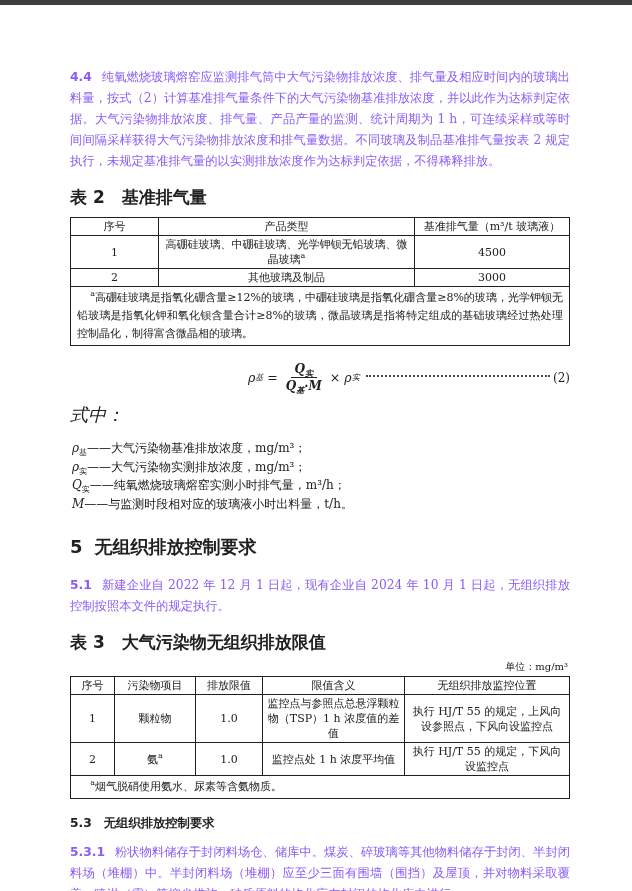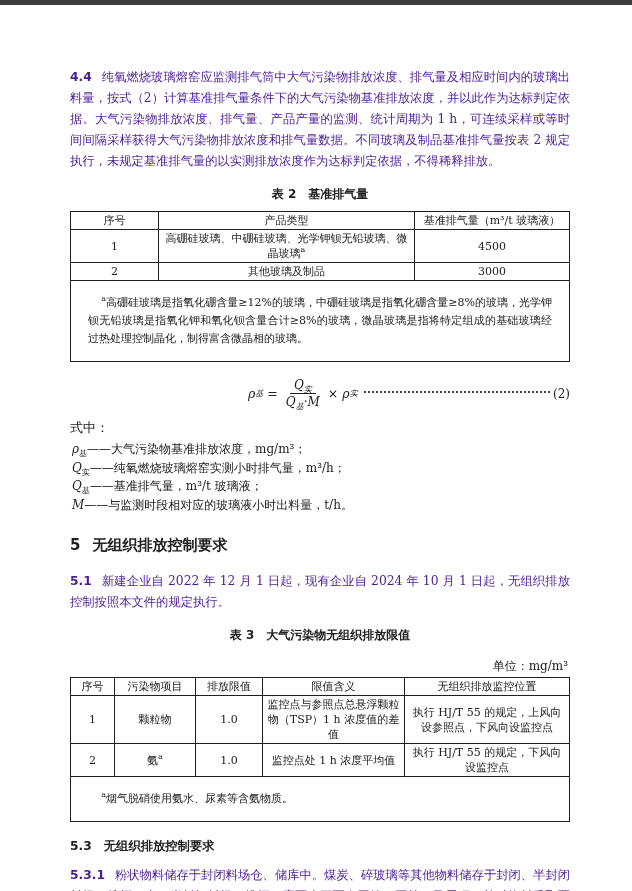--- a/index.html
+++ b/index.html
@@ -6,68 +6,68 @@
   body{
     width:632px;height:891px;background:#ffffff;overflow:hidden;
     font-family:"DejaVu Serif","Liberation Serif",serif;
     color:#212121;
   }
   .top-bar{height:5px;background:#3e3e3e;}
   .page{padding:0 62px 0 70px;}
   
   .para{
     font-size:12.3px;line-height:21px;text-align:justify;
-    margin:0 0 14px 0;color:#4c1d95;
+    margin:0 0 14px 0;color:#8b5cf6;
   }
   .cnum{font-family:"DejaVu Sans","Liberation Sans",sans-serif;font-weight:bold;margin-right:10px;}
   .first-para{margin-top:62px;}
   
   .tbl-title{
     font-family:"DejaVu Sans","Liberation Sans",sans-serif;font-weight:bold;
-    font-size:12px;text-align:center;margin:2px 0 8px 0;
+    font-size:17px;text-align:left;margin:2px 0 8px 0;
   }
   
   table{border-collapse:collapse;width:100%;table-layout:fixed;border-radius:10px;}
   td,th{
     border:1px solid #1f1f1f;font-size:11px;line-height:15px;
     text-align:center;padding:1px 3px;font-weight:normal;vertical-align:middle;
   }
   .footnote-cell{
     text-align:left;padding:2px 6px;
   }
-  .footnote-cell p{margin:11px;text-indent:1.2em;font-size:11px;line-height:18px;text-align:justify;}
+  .footnote-cell p{margin:0;text-indent:1.2em;font-size:11px;line-height:18px;text-align:justify;}
   sup{font-size:8px;line-height:0;}
   sub{font-size:8px;line-height:0;}
   .t2-c1{width:17%;} .t2-c2{width:52%;font-family:Liberation Serif, serif;} .t2-c3{width:31%;}
   .t3-c1{width:8%;} .t3-c2{width:16%;} .t3-c3{width:13%;} .t3-c4{width:29%;} .t3-c5{width:34%;}
   
   .formula-row{display:flex;align-items:center;margin:16px 0 10px 0;font-size:12.5px;}
   .formula-spacer{flex:0 0 178px;}
   .formula{display:inline-flex;align-items:center;font-style:italic;font-family:"DejaVu Serif",serif;}
   .formula .op{font-style:normal;padding:0 4px;}
-  .frac{display:inline-flex;flex-direction:column;align-items:center;font-size:12px;}
+  .frac{display:inline-flex;flex-direction:column;align-items:center;font-size:12px;font-weight:bold;}
   .frac .num{border-bottom:1px solid #212121;padding:0 4px 1px 4px;}
   .frac .den{padding:1px 4px 0 4px;}
   .leader{flex:1;border-bottom:2px dotted #444;margin:0 3px 5px 6px;height:1px;}
   .eq-no{font-size:12px;}
   
-  .where-label{font-size:13px;margin:0 0 3px 0;}
+  .where-label{font-size:18px;margin:0 0 12px 0;font-style:italic;}
   .where-item{font-size:12px;line-height:18.5px;padding-left:2px;}
   .where-item .sym{font-style:italic;font-family:"DejaVu Serif",serif;}
   
   .sec-heading{
     font-family:"DejaVu Sans","Liberation Sans",sans-serif;font-weight:bold;
-    font-size:15px;margin:22px 0 16px 0;
+    font-size:18px;margin:22px 0 16px 0;
   }
   .sec-heading .num{margin-right:12px;}
   .sub-heading{
     font-family:"DejaVu Sans","Liberation Sans",sans-serif;font-weight:bold;
     font-size:12.3px;margin:16px 0 10px 0;
   }
-  .unit-line{font-size:12px;text-align:right;margin:14px 2px 2px 0;}
+  .unit-line{font-size:10px;text-align:right;margin:6px 2px 2px 0;}
 </style>
 </head>
 <body>
 
 <div class="top-bar"></div>
 
 <div class="page">
 
   <p class="para first-para"><span class="cnum">4.4</span><span>纯氧燃烧玻璃熔窑应监测排气筒中大气污染物排放浓度、排气量及相应时间内的玻璃出料量，按式（2）计算基准排气量条件下的大气污染物基准排放浓度，并以此作为达标判定依据。大气污染物排放浓度、排气量、产品产量的监测、统计周期为 1 h，可连续采样或等时间间隔采样获得大气污染物排放浓度和排气量数据。不同玻璃及制品基准排气量按表 2 规定执行，未规定基准排气量的以实测排放浓度作为达标判定依据，不得稀释排放。</span></p>
 
@@ -110,22 +110,22 @@
         <span class="op">×</span>
         <span>ρ</span>
         <sub>实</sub>
     </span>
     <span class="leader"></span>
     <span class="eq-no">(2)</span>
   </div>
 
   <p class="where-label">式中：</p>
   <div class="where-item"><span class="sym">ρ</span><sub>基</sub><span>——大气污染物基准排放浓度，mg/m³；</span></div>
+  <div class="where-item"><span class="sym">ρ</span><sub>实</sub><span>——大气污染物实测排放浓度，mg/m³；</span></div>
   <div class="where-item"><span class="sym">Q</span><sub>实</sub><span>——纯氧燃烧玻璃熔窑实测小时排气量，m³/h；</span></div>
-  <div class="where-item"><span class="sym">Q</span><sub>基</sub><span>——基准排气量，m³/t 玻璃液；</span></div>
   <div class="where-item"><span class="sym">M</span><sub></sub><span>——与监测时段相对应的玻璃液小时出料量，t/h。</span></div>
 
   <div class="sec-heading"><span class="num">5</span><span>无组织排放控制要求</span></div>
 
   <p class="para"><span class="cnum">5.1</span><span>新建企业自 2022 年 12 月 1 日起，现有企业自 2024 年 10 月 1 日起，无组织排放控制按照本文件的规定执行。</span></p>
 
 
   <div class="tbl-title" style="margin-bottom:0;">表 3　大气污染物无组织排放限值</div>
   <div class="unit-line">单位：mg/m³</div>
   <table>

